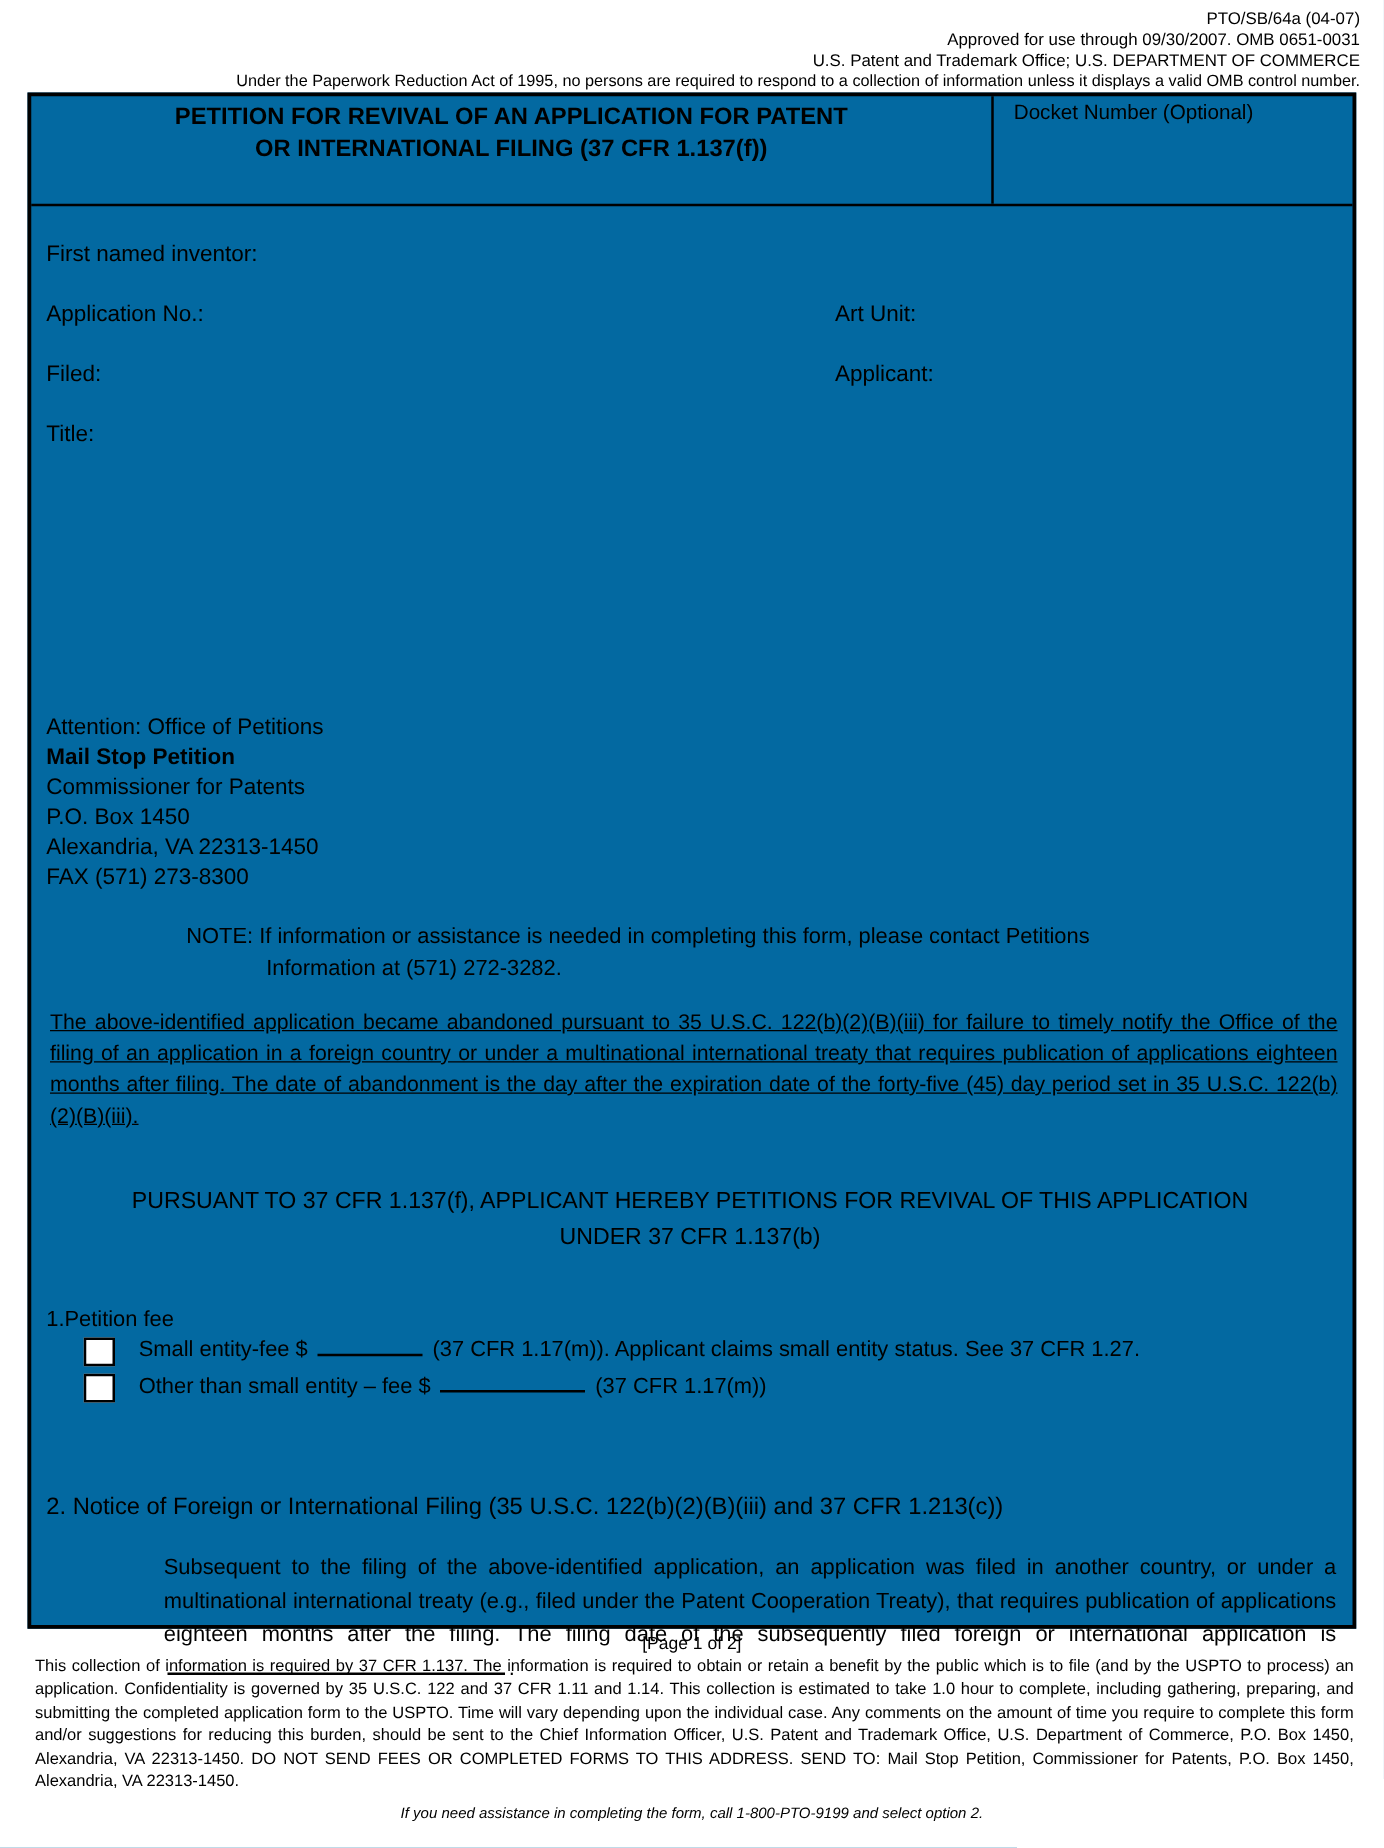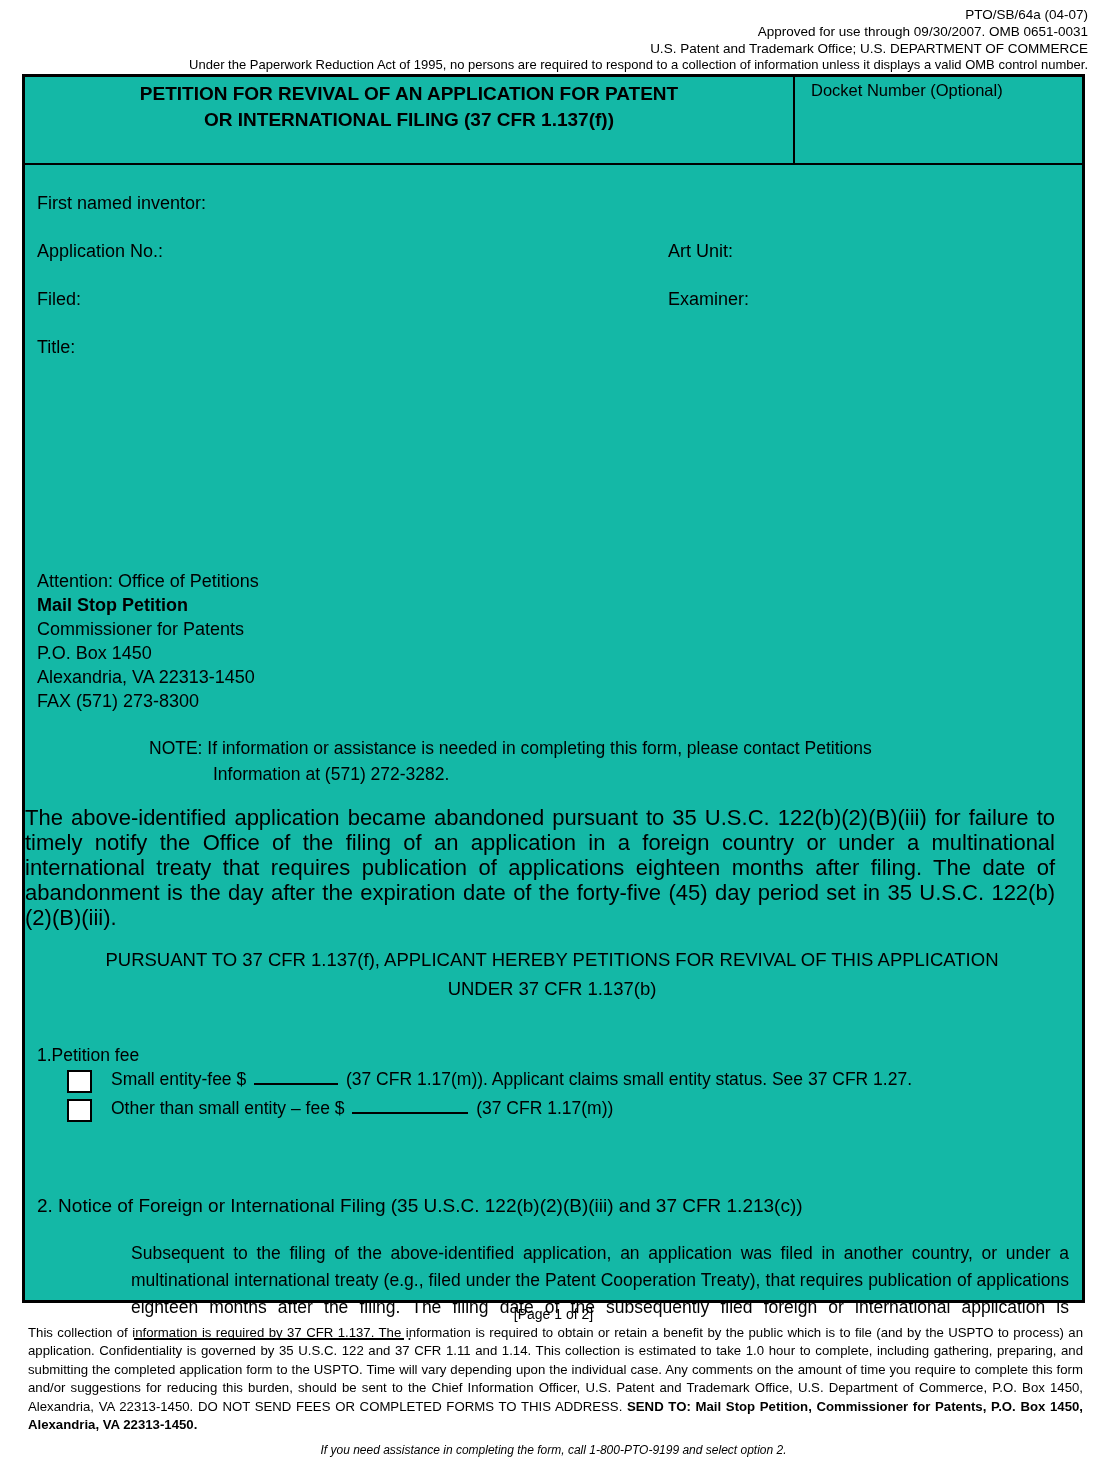--- a/index.html
+++ b/index.html
@@ -43,21 +43,21 @@
 
   
   .form-box {
     position: absolute;
     left: 22px;
     top: 74px;
     width: 1063px;
     height: 1229px;
     border: 3px solid #000;
     box-sizing: border-box;
-    background: #14b8a6;
+    background: #0369a1;
   }
 
   
   .title-row {
     display: flex;
     border-bottom: 2px solid #000;
     height: 88px;
     box-sizing: border-box;
   }
   .title-cell {
@@ -109,26 +109,27 @@
     left: 124px;
     top: 570px;
     width: 880px;
     font-size: 17.5px;
     line-height: 26px;
   }
   .note-block .indent2 { display: block; padding-left: 64px; }
 
   .para-abandon {
     position: absolute;
-    left: 0;
+    left: 15px;
     top: 640px;
     width: 1030px;
-    font-size: 22px;
+    font-size: 17px;
     line-height: 25px;
     text-align: justify;
+    text-decoration: underline;
   }
 
   .pursuant {
     position: absolute;
     left: 12px;
     top: 780px;
     width: 1030px;
     font-size: 18.5px;
     line-height: 29px;
     text-align: center;
@@ -199,21 +200,21 @@
   }
   .footer-text {
     position: absolute;
     left: 28px;
     top: 1324px;
     width: 1055px;
     font-size: 13.2px;
     line-height: 18.4px;
     text-align: justify;
   }
-  .footer-text b { font-weight: bold; }
+  .footer-text b { font-weight: normal; }
   .assist-line {
     position: absolute;
     left: 22px;
     top: 1443px;
     width: 1063px;
     text-align: center;
     font-style: italic;
     font-size: 12px;
   }
 </style>
@@ -254,21 +255,21 @@
     <div class="field-row fr-artunit">
       <span>Art Unit:</span>
       <span></span>
     </div>
 
     <div class="field-row fr-filed">
       <span>Filed:</span>
       <span></span>
     </div>
     <div class="field-row fr-examiner">
-      <span>Examiner:</span>
+      <span>Applicant:</span>
       <span></span>
     </div>
 
     <div class="field-row fr-title">
       <span>Title:</span>
       <span></span>
     </div>
 
     <div class="address-block">
       <div>Attention: Office of Petitions</div>

